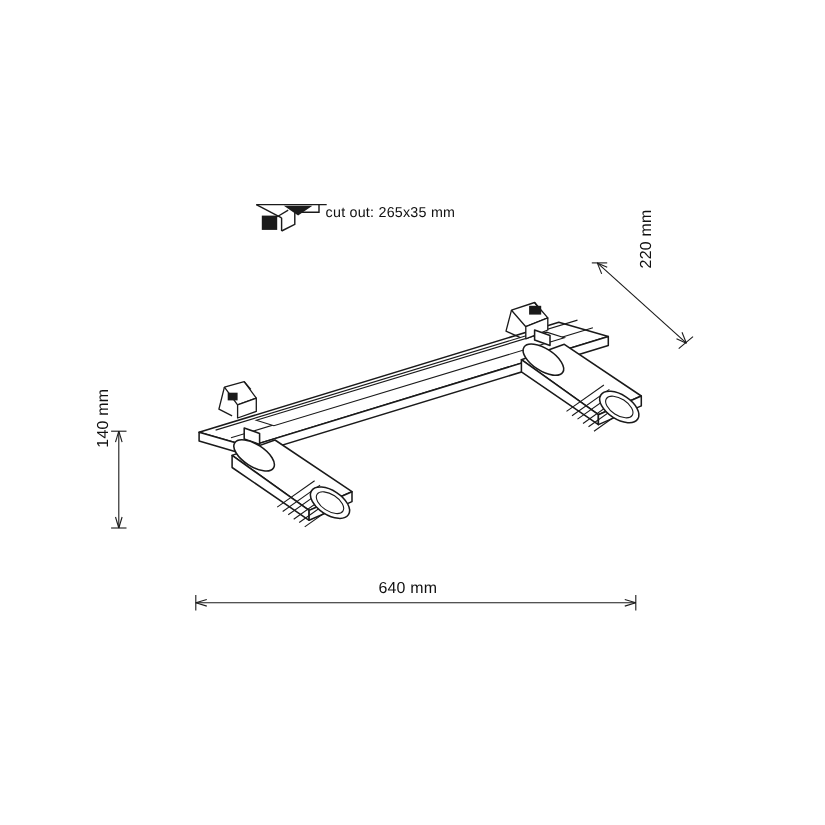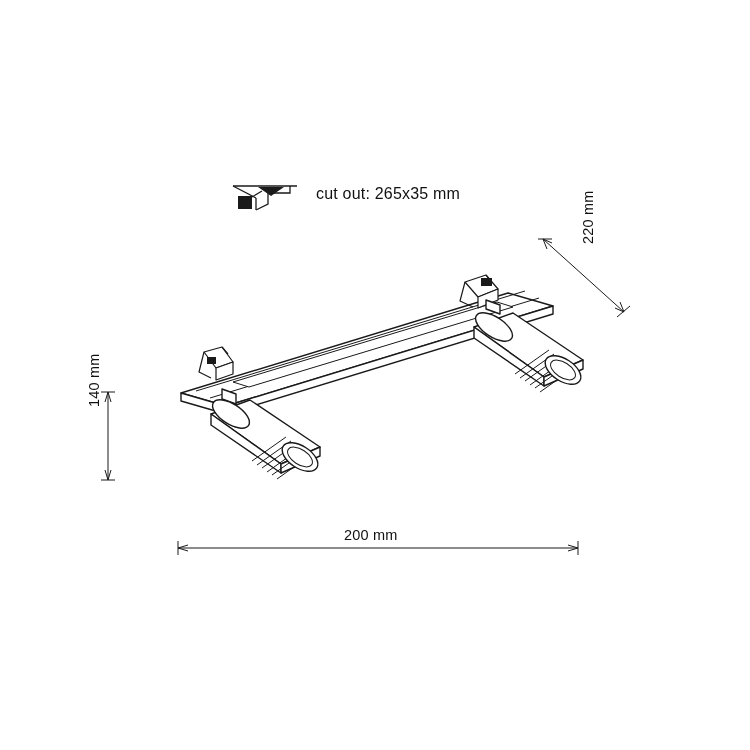--- a/index.html
+++ b/index.html
@@ -28,23 +28,23 @@
   }
   .lbl {
     position: absolute;
     font-family: "Liberation Sans", sans-serif;
     font-size: 15px;
     letter-spacing: 0.2px;
     color: #111111;
     white-space: nowrap;
   }
   #cutout-label {
-    left: 316px;
+    left: 296px;
     top: 185px;
-    font-size: 16px;
+    font-size: 13px;
   }
   #width-label {
     left: 344px;
     top: 527px;
     font-size: 14.5px;
   }
   #height-label {
     left: 86px;
     top: 407px;
     font-size: 14.5px;
@@ -174,17 +174,17 @@
       <line x1="617" y1="317" x2="630" y2="306"></line>
       <line x1="543" y1="239" x2="547" y2="249"></line>
       <line x1="543" y1="239" x2="552" y2="243"></line>
       <line x1="624" y1="312" x2="620" y2="302"></line>
       <line x1="624" y1="312" x2="615" y2="308"></line>
     </g>
 
   </svg>
 
   <div class="lbl" id="cutout-label">cut out: 265x35 mm</div>
-  <div class="lbl" id="width-label">200 mm</div>
+  <div class="lbl" id="width-label">640 mm</div>
   <div class="lbl" id="height-label">140 mm</div>
   <div class="lbl" id="depth-label">220 mm</div>
 
 </div>
 
 </body></html>

